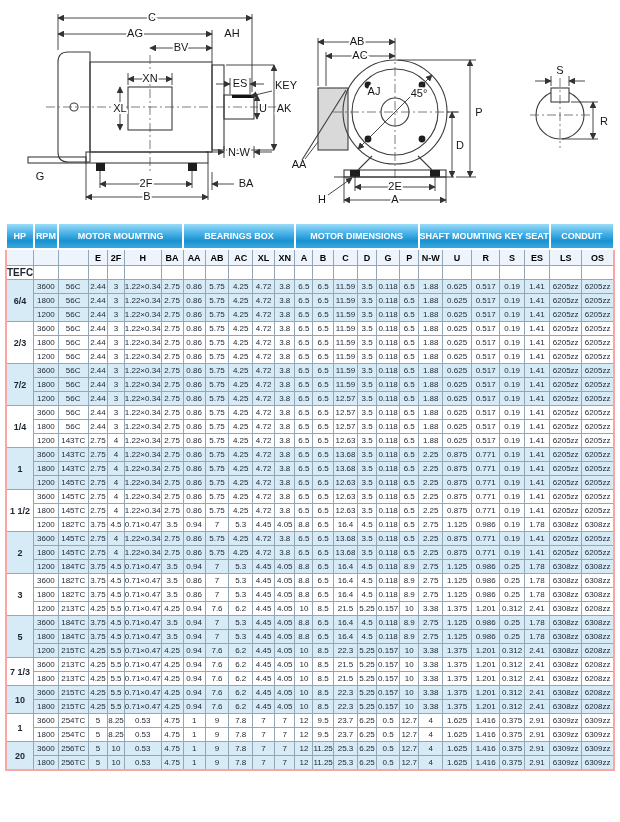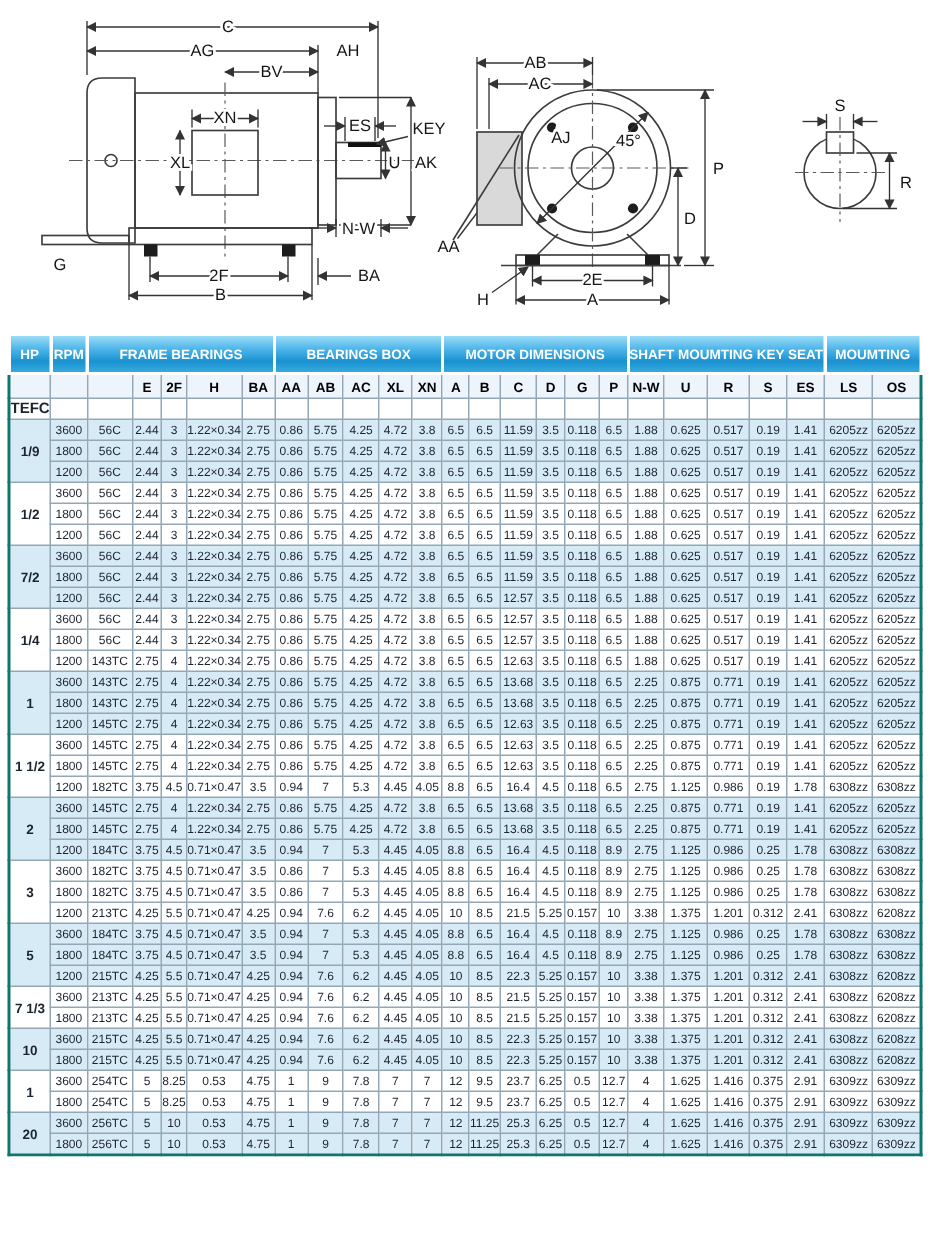--- a/index.html
+++ b/index.html
@@ -6,21 +6,21 @@
   body{width:620px;font-family:"Liberation Sans",sans-serif;}
   .page{width:620px;}
   
   .diagram-wrap{width:620px;height:220px;background:#fff;}
   .dln{stroke:#3c3c3c;stroke-width:1.1;fill:none;}
   .fill-dark{fill:#1d1d1d;stroke:none;}
   .dsh{stroke:#5a5a5a;stroke-width:0.8;stroke-dasharray:9 3 2 3;fill:none;}
   .dim{stroke:#333;stroke-width:0.9;fill:none;}
   .lbl{font:11px "Liberation Sans",sans-serif;fill:#161616;text-anchor:middle;paint-order:stroke;stroke:#fff;stroke-width:3.5px;}
   
-  table.spec{border-collapse:collapse;table-layout:fixed;margin:2px 5px 0 5px;border:2px solid #0f766e;}
+  table.spec{border-collapse:collapse;table-layout:fixed;margin:2px 5px 0 5px;border:2px solid #fca5a5;}
   table.spec th,table.spec td{padding:0;text-align:center;vertical-align:middle;white-space:nowrap;overflow:hidden;}
   th.hg{background:linear-gradient(180deg,#9bdcf7 0%,#4ab3e9 38%,#1a92d0 70%,#36a9df 100%);
         color:#fff;font:bold 9px "Liberation Sans",sans-serif;height:24px;border:2px solid #fff;}
   th.sh{background:#eef4fb;color:#000;font:bold 9px "Liberation Sans",sans-serif;height:15px;border:1px solid #93a7b6;}
   td{border:1px solid #93a7b6;height:13px;line-height:13px;font:8px "Liberation Sans",sans-serif;color:#1c2430;}
   tr.gb td{background:#d7ebf7;}
   tr.gw td{background:#ffffff;}
   tr.gt td{border-top:1.6px solid #3a4a58;}
   td.hp{font:bold 9px "Liberation Sans",sans-serif;}
   td.tefc{font:bold 10px "Liberation Sans",sans-serif;text-align:left;padding-left:3px;}
@@ -216,25 +216,25 @@
       <col style="width:27px">
         <col style="width:23px">
         <col style="width:24px">
         <col style="width:33px">
         <col style="width:33px">
     </colgroup>
     <thead>
         <tr>
           <th class="hg" colspan="1">HP</th>
           <th class="hg" colspan="1">RPM</th>
-          <th class="hg" colspan="5">FRAME BEARINGS</th>
+          <th class="hg" colspan="5">MOTOR MOUMTING</th>
           <th class="hg" colspan="5">BEARINGS BOX</th>
           <th class="hg" colspan="6">MOTOR DIMENSIONS</th>
           <th class="hg" colspan="5">SHAFT MOUMTING KEY SEAT</th>
-          <th class="hg" colspan="2">MOUMTING</th>
+          <th class="hg" colspan="2">CONDUIT</th>
         </tr>
         <tr>
           <th class="sh"></th>
           <th class="sh"></th>
           <th class="sh"></th>
           <th class="sh">E</th>
           <th class="sh">2F</th>
           <th class="sh">H</th>
           <th class="sh">BA</th>
           <th class="sh">AA</th>
@@ -279,21 +279,21 @@
           <td></td>
           <td></td>
           <td></td>
           <td></td>
           <td></td>
           <td></td>
           <td></td>
           <td></td>
         </tr>
         <tr class="gb gt">
-          <td class="hp" rowspan="3">1/9</td>
+          <td class="hp" rowspan="3">6/4</td>
           <td>3600</td>
           <td>56C</td>
           <td>2.44</td>
           <td>3</td>
           <td>1.22×0.34</td>
           <td>2.75</td>
           <td>0.86</td>
           <td>5.75</td>
           <td>4.25</td>
           <td>4.72</td>
@@ -358,21 +358,21 @@
           <td>6.5</td>
           <td>1.88</td>
           <td>0.625</td>
           <td>0.517</td>
           <td>0.19</td>
           <td>1.41</td>
           <td>6205zz</td>
           <td>6205zz</td>
         </tr>
         <tr class="gw gt">
-          <td class="hp" rowspan="3">1/2</td>
+          <td class="hp" rowspan="3">2/3</td>
           <td>3600</td>
           <td>56C</td>
           <td>2.44</td>
           <td>3</td>
           <td>1.22×0.34</td>
           <td>2.75</td>
           <td>0.86</td>
           <td>5.75</td>
           <td>4.25</td>
           <td>4.72</td>

